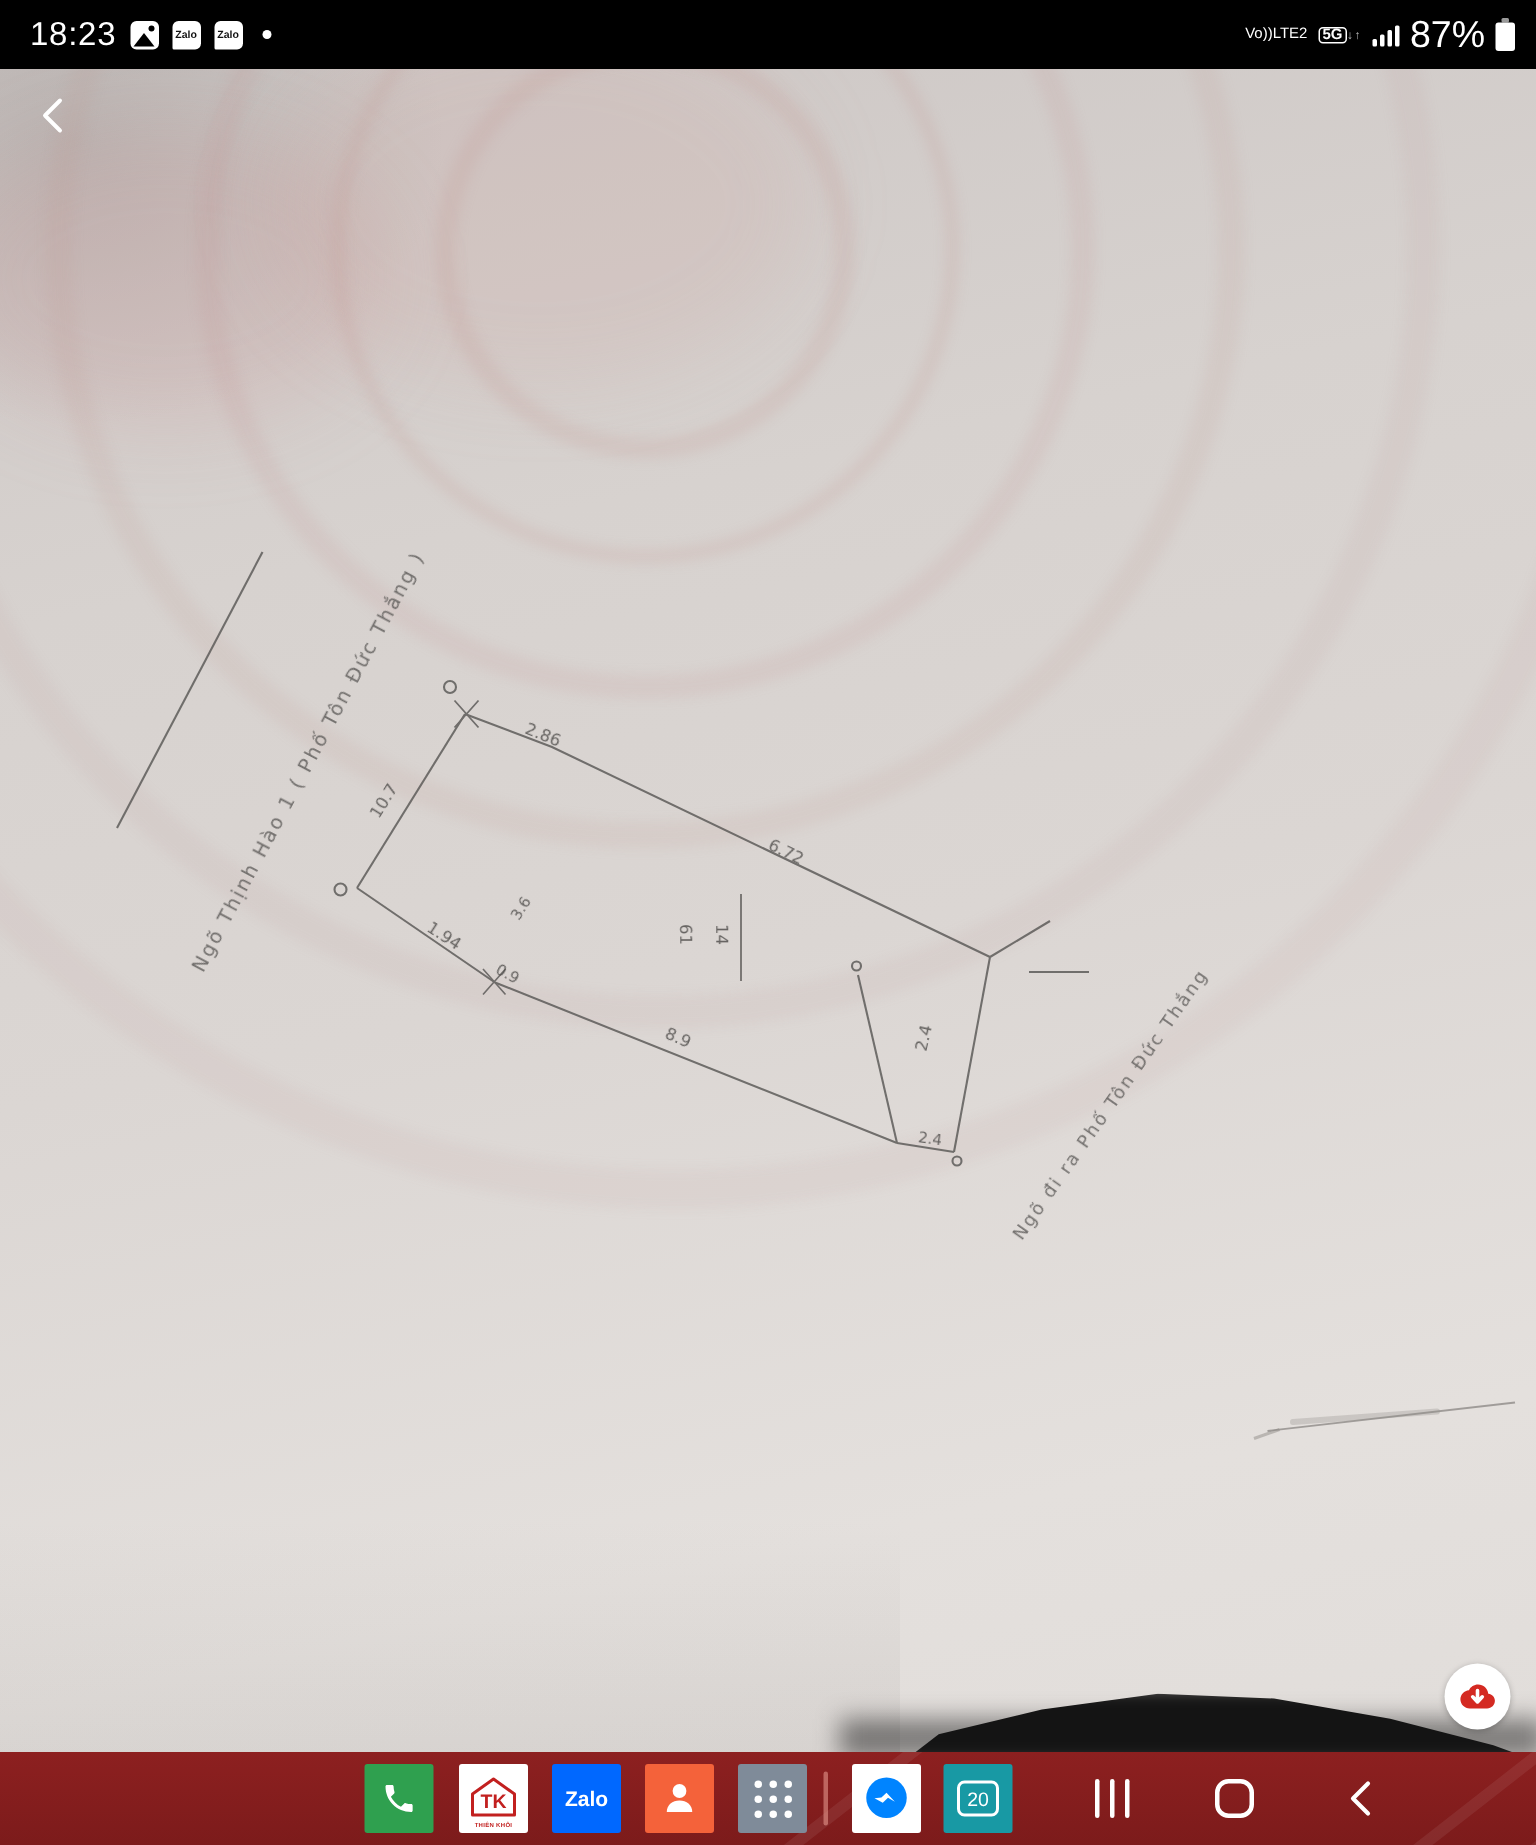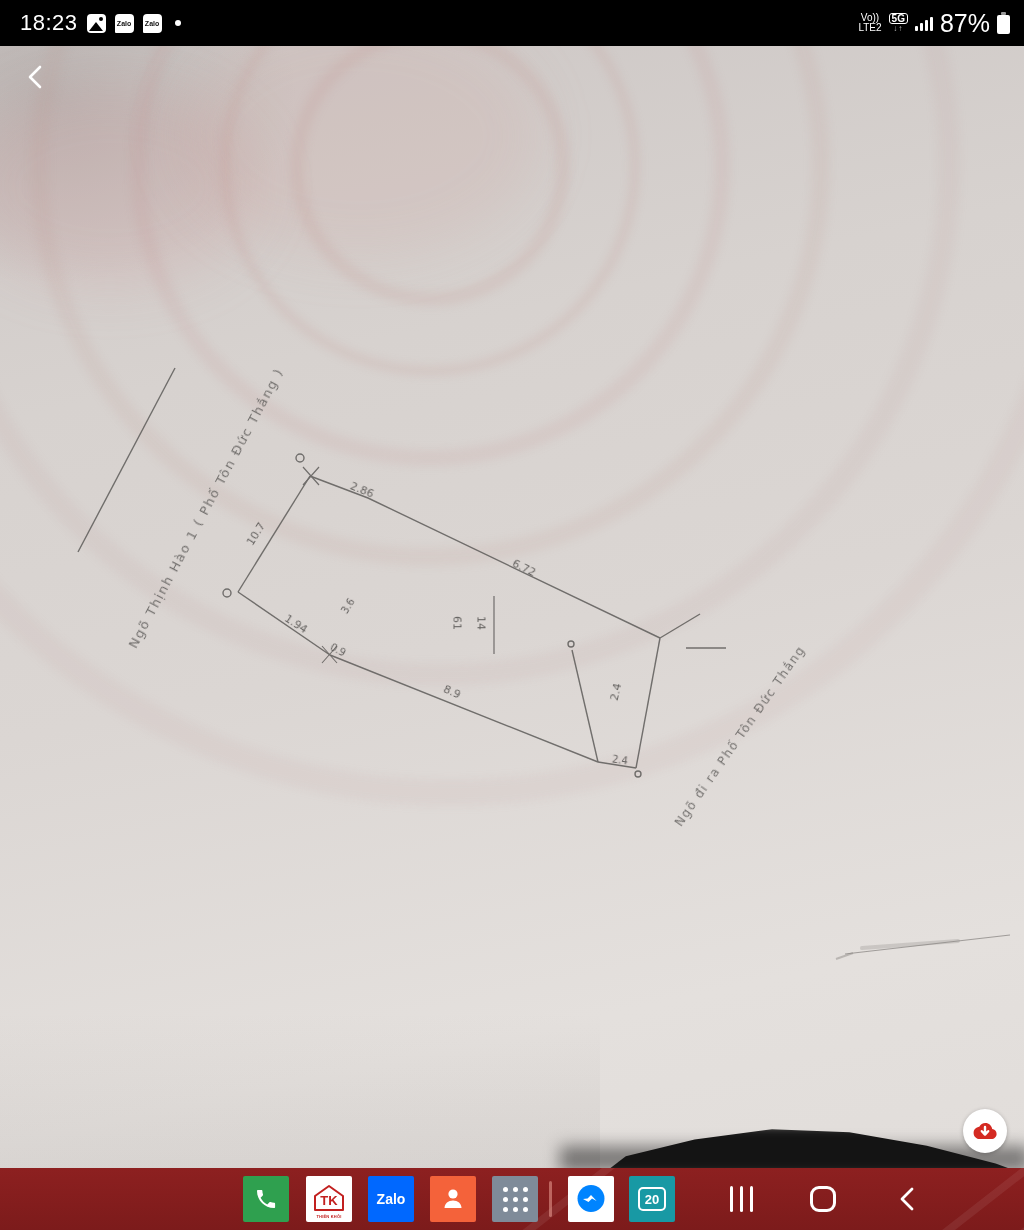--- a/index.html
+++ b/index.html
@@ -13,22 +13,22 @@
   .sb-left { display:flex; align-items:center; gap:9px; padding-left:20px; }
   .sb-time { font-size:22px; font-weight:400; letter-spacing:.5px; }
   .sb-gallery { width:19px; height:19px; background:#fff; border-radius:4px; position:relative; overflow:hidden; }
   .sb-gallery .mnt { position:absolute; bottom:2px; left:2px; width:0; height:0;
     border-left:7px solid transparent; border-right:7px solid transparent; border-bottom:9px solid #000; }
   .sb-gallery .sun { position:absolute; top:3px; right:3px; width:4px; height:4px; background:#000; border-radius:50%; }
   .sb-zbadge { width:19px; height:19px; background:#fff; border-radius:4px 4px 4px 1px;
     display:flex; align-items:center; justify-content:center; font-size:7px; font-weight:bold; color:#111; }
   .sb-dot { width:6px; height:6px; background:#fff; border-radius:50%; margin-left:4px; }
   .sb-right { margin-left:auto; display:flex; align-items:center; gap:7px; padding-right:14px; }
-  .sb-volte { display:flex; flex-direction:column; align-items:center; line-height:10px; font-size:10px; }
-  .sb-5g { display:flex; flex-direction:column; align-items:center; line-height:9px; }
+  .sb-volte { display:flex; flex-direction:row; align-items:center; line-height:10px; font-size:10px; }
+  .sb-5g { display:flex; align-items:center; line-height:9px; }
   .sb-5g .box { border:1.5px solid #fff; border-radius:3px; font-size:10px; font-weight:bold; padding:0 2px; }
   .sb-5g .arr { font-size:8px; color:#bbb; letter-spacing:1px; }
   .sb-bars { display:flex; align-items:flex-end; gap:2px; height:15px; }
   .sb-bars i { display:block; width:3px; background:#fff; border-radius:1px; }
   .sb-batt-pct { font-size:25px; }
   .sb-batt { width:13px; height:22px; position:relative; }
   .sb-batt .cap { position:absolute; top:0; left:4px; width:5px; height:3px; background:#9a9a9a; border-radius:1px; }
   .sb-batt .bodyb { position:absolute; top:3px; left:0; width:13px; height:19px; background:#fff; border-radius:2px; }
 
   
@@ -75,21 +75,21 @@
     transform:rotate(-38deg); border-radius:4px; }
   .appicon { position:absolute; top:8px; width:46px; height:46px; border-radius:2px;
     display:flex; align-items:center; justify-content:center; cursor:pointer; }
   .nav-divider { position:absolute; top:21px; width:3px; height:36px; background:rgba(235,160,150,.55); border-radius:2px; top:13px; }
   .navkey { position:absolute; top:8px; width:46px; height:46px; display:flex; align-items:center; justify-content:center; cursor:pointer; }
   .recents { display:flex; gap:7px; }
   .recents i { display:block; width:3px; height:26px; background:#fff; border-radius:1.5px; }
   .homekey { width:26px; height:26px; border:3px solid #fff; border-radius:9px; }
   .zalo-app-text { color:#fff; font-weight:bold; font-size:14px; }
   .cal-inner { border:2px solid #fff; border-radius:5px; width:28px; height:24px;
-    display:flex; align-items:center; justify-content:center; color:#fff; font-size:13px; font-weight:bold; }
+    display:flex; align-items:center; justify-content:center; color:#fff; font-size:13px; font-weight:normal; }
   .tk-sub { position:absolute; bottom:3px; left:0; width:100%; text-align:center; font-size:4px; font-weight:bold; color:#c2201f; letter-spacing:.2px; }
   .drawer-grid { display:grid; grid-template-columns:repeat(3,5px); grid-template-rows:repeat(3,5px); gap:5px; }
   .drawer-grid i { background:#fff; border-radius:50%; }
 </style>
 </head>
 <body>
 
 <div class="screen">
 
   <div class="status-bar">

